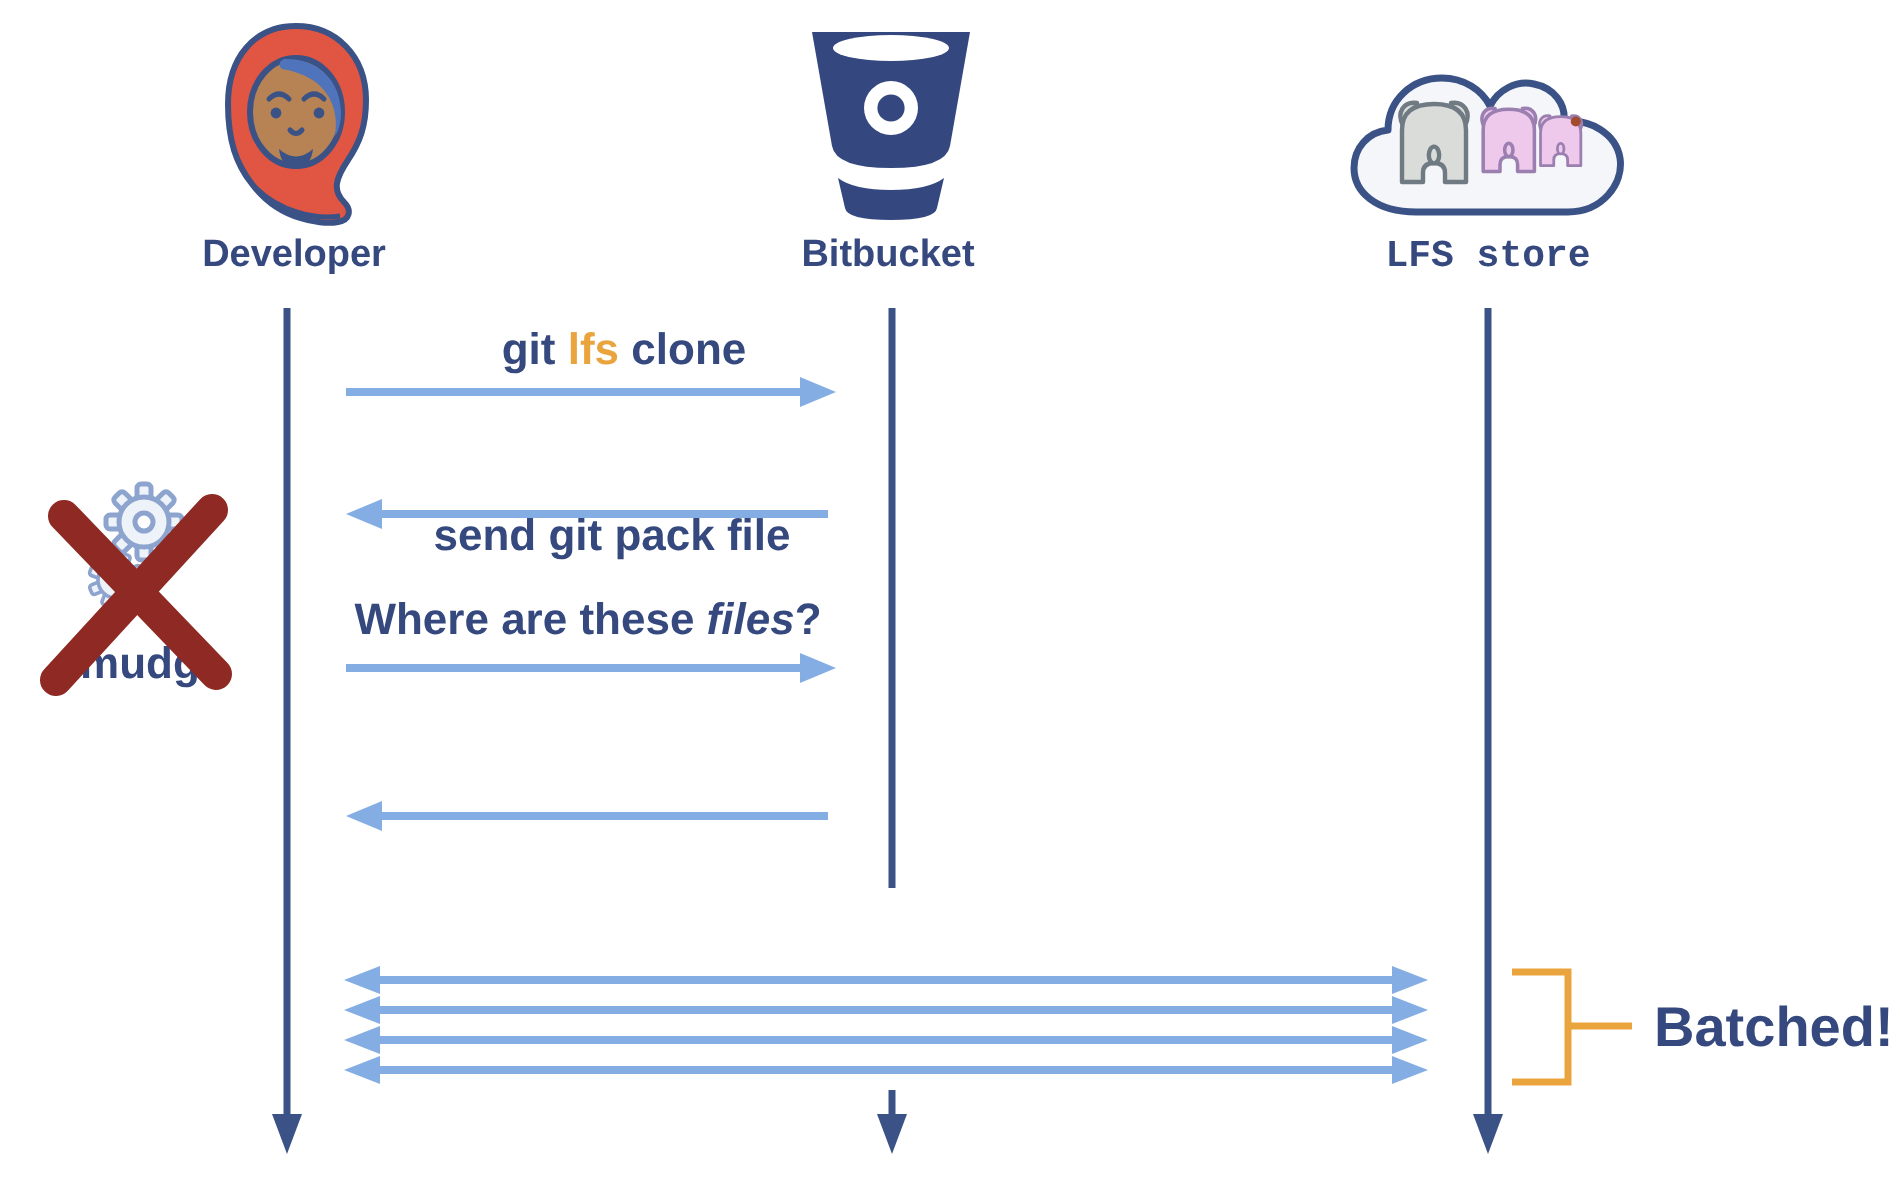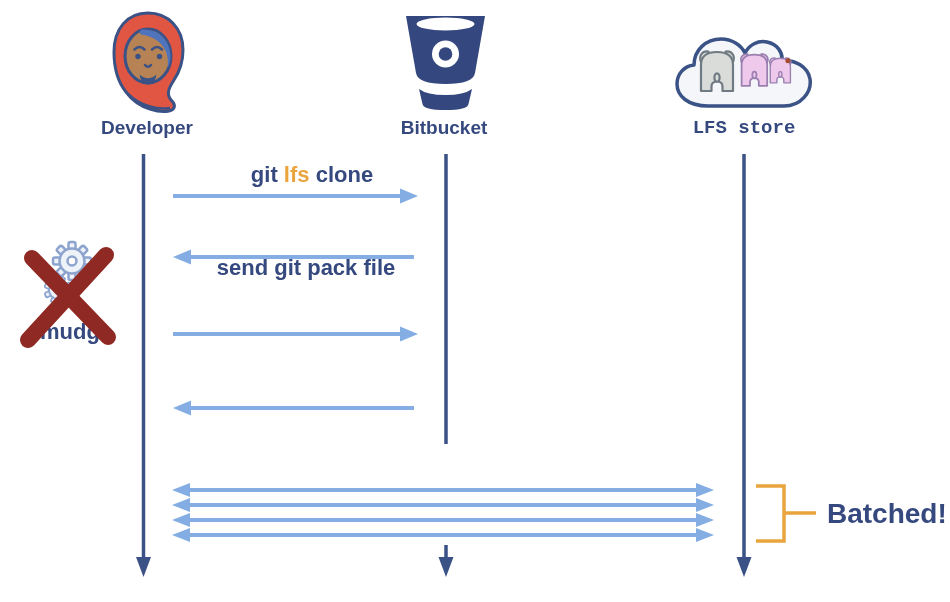--- a/index.html
+++ b/index.html
@@ -156,20 +156,21 @@
   </svg>
 
   <div class="txt actor-label" style="left:147px;top:128px;">Developer</div>
   <div class="txt actor-label" style="left:444px;top:128px;">Bitbucket</div>
   <div class="txt actor-label" style="left:744px;top:128px;font-family:Liberation Mono, monospace;">LFS store</div>
 
   <div class="txt msg" style="left:292px;top:175px;margin-left:20px;"><span>git </span><span class="hl-orange">lfs</span><span> clone</span></div>
 
   <div class="txt msg" style="left:306px;top:236px;margin-top:32px;">send git pack file</div>
 
+  <div class="txt msg" style="left:294px;top:310px;"><span>Where are these </span><span class="em">files</span><span>?</span></div>
 
 
 
   <div class="txt smudge-block" style="left:70px;top:332px;">
     <div>smudge</div>
   </div>
 
   <div class="txt batched" style="left:827px;top:514px;">Batched!</div>
 
   <svg class="overlay-svg" style="left:10px;top:235px;" width="120" height="115" viewBox="0 0 120 115">

